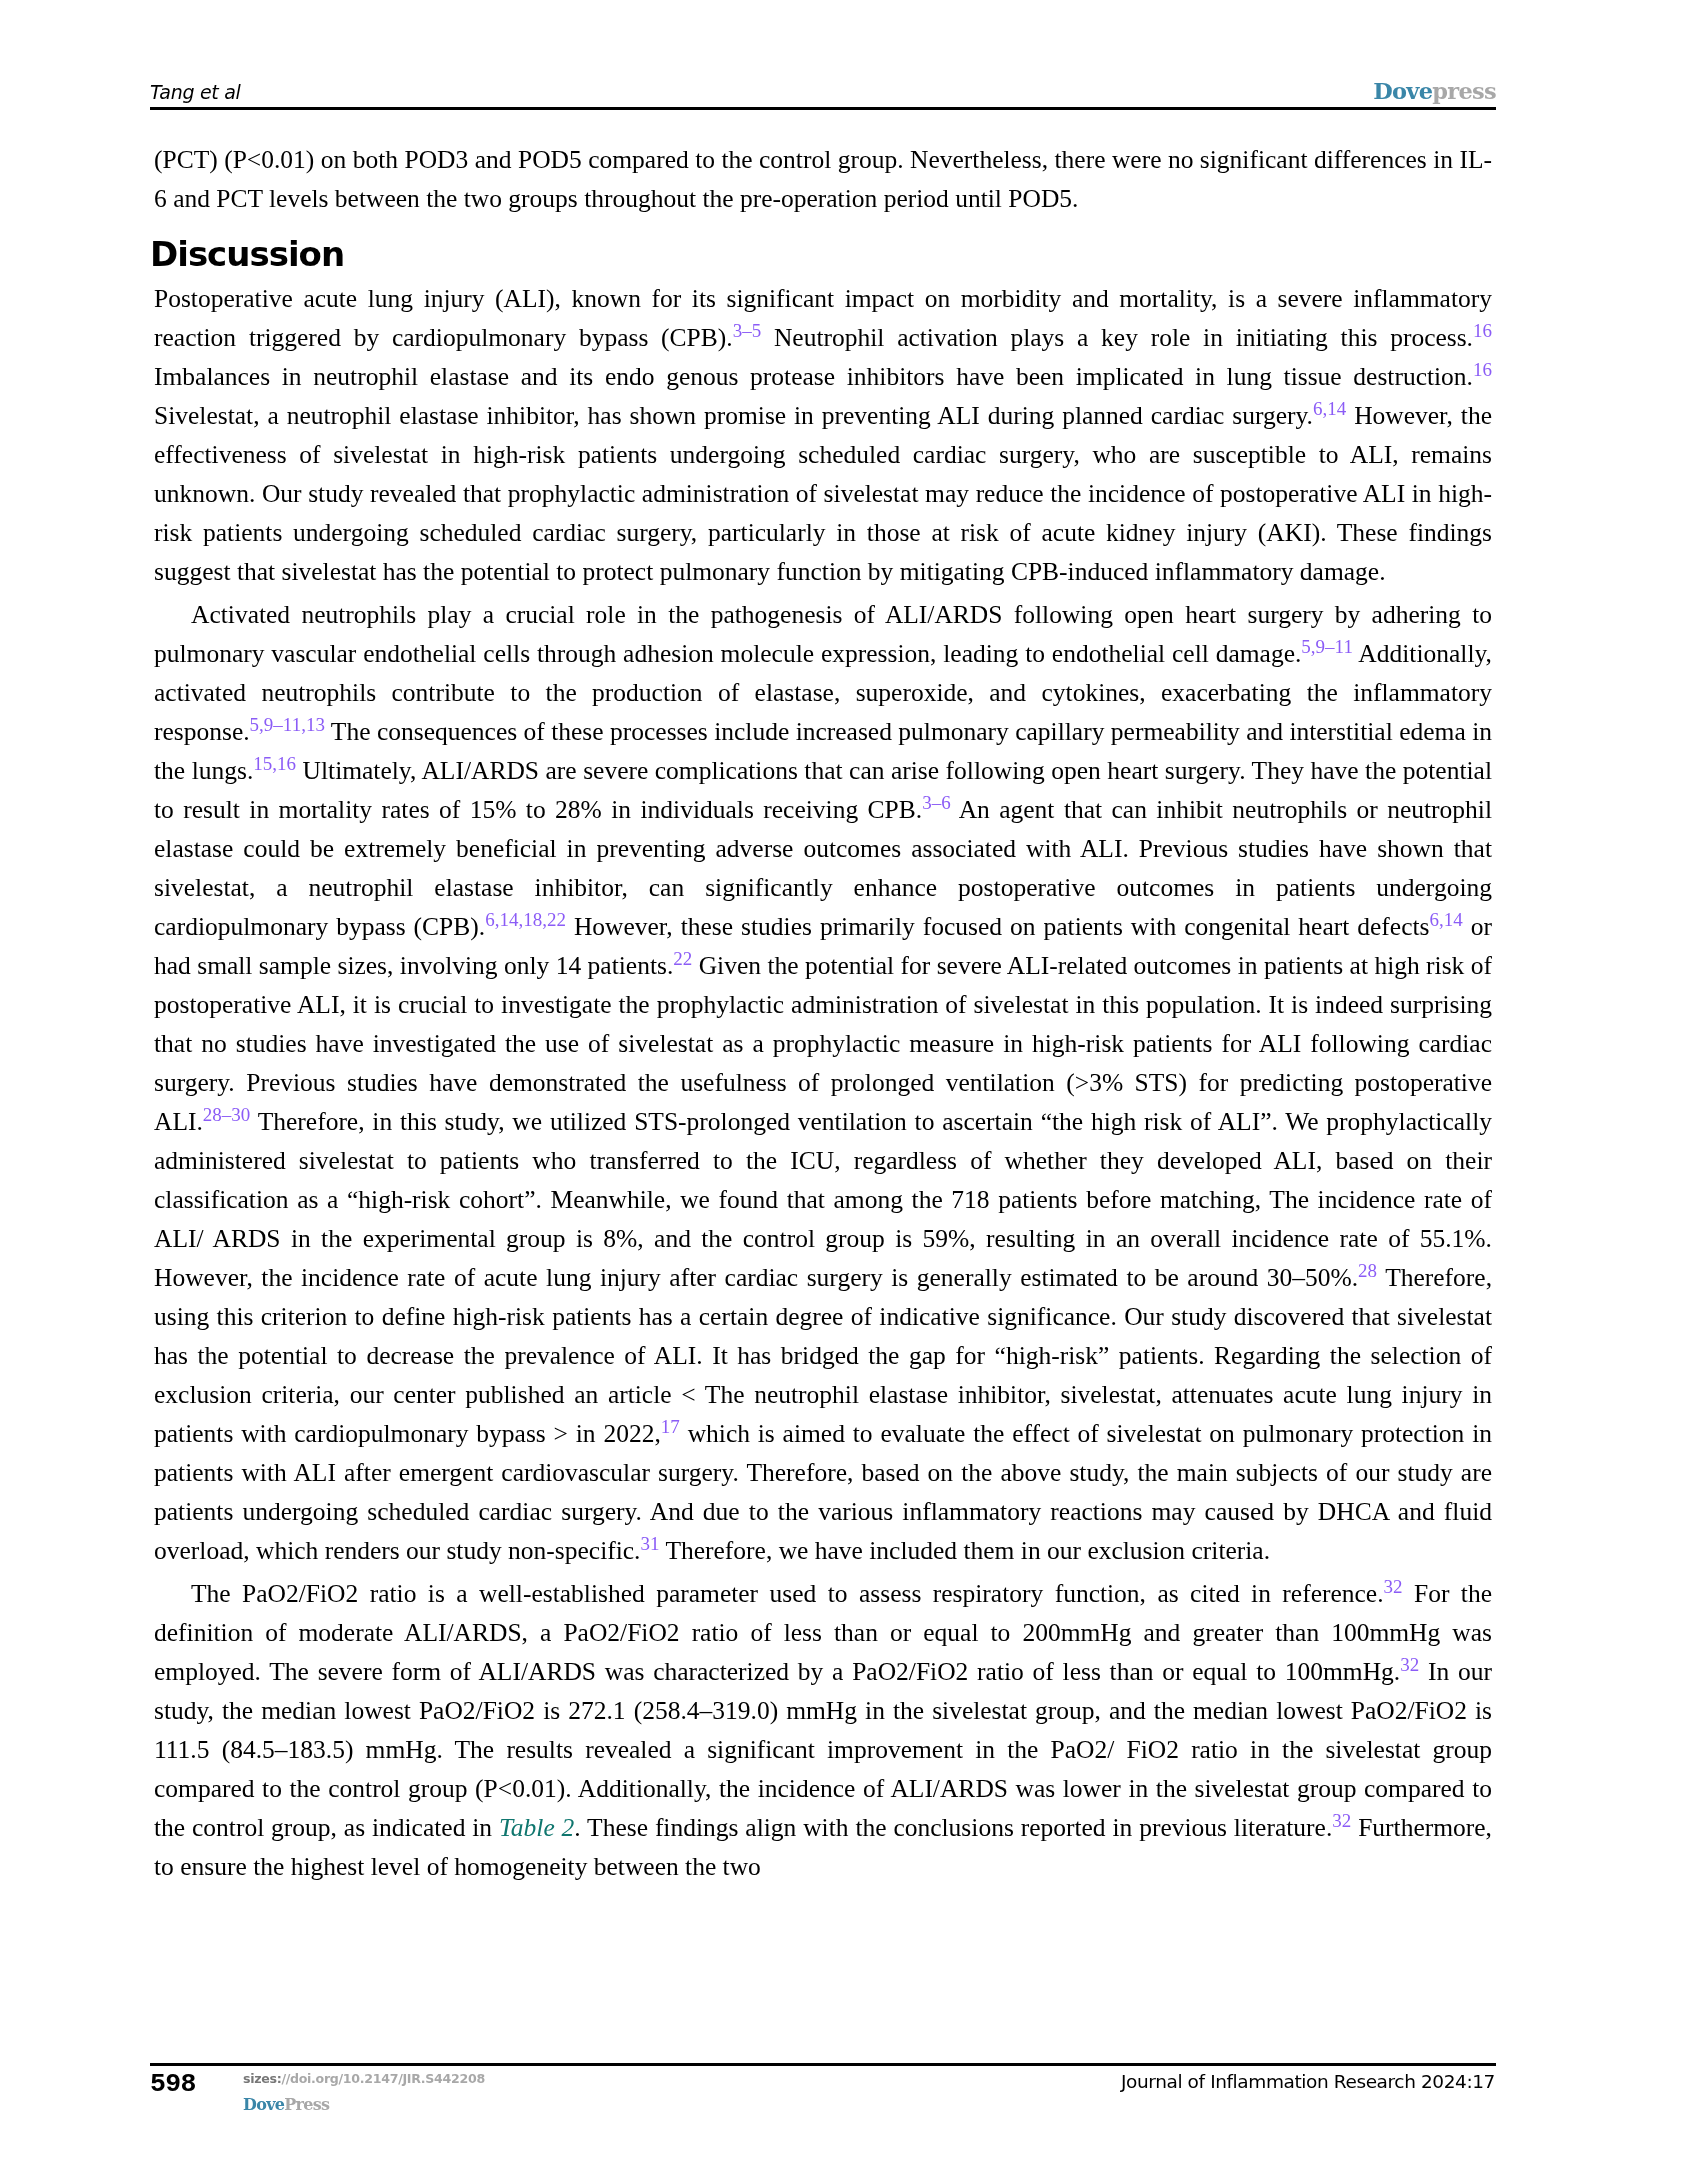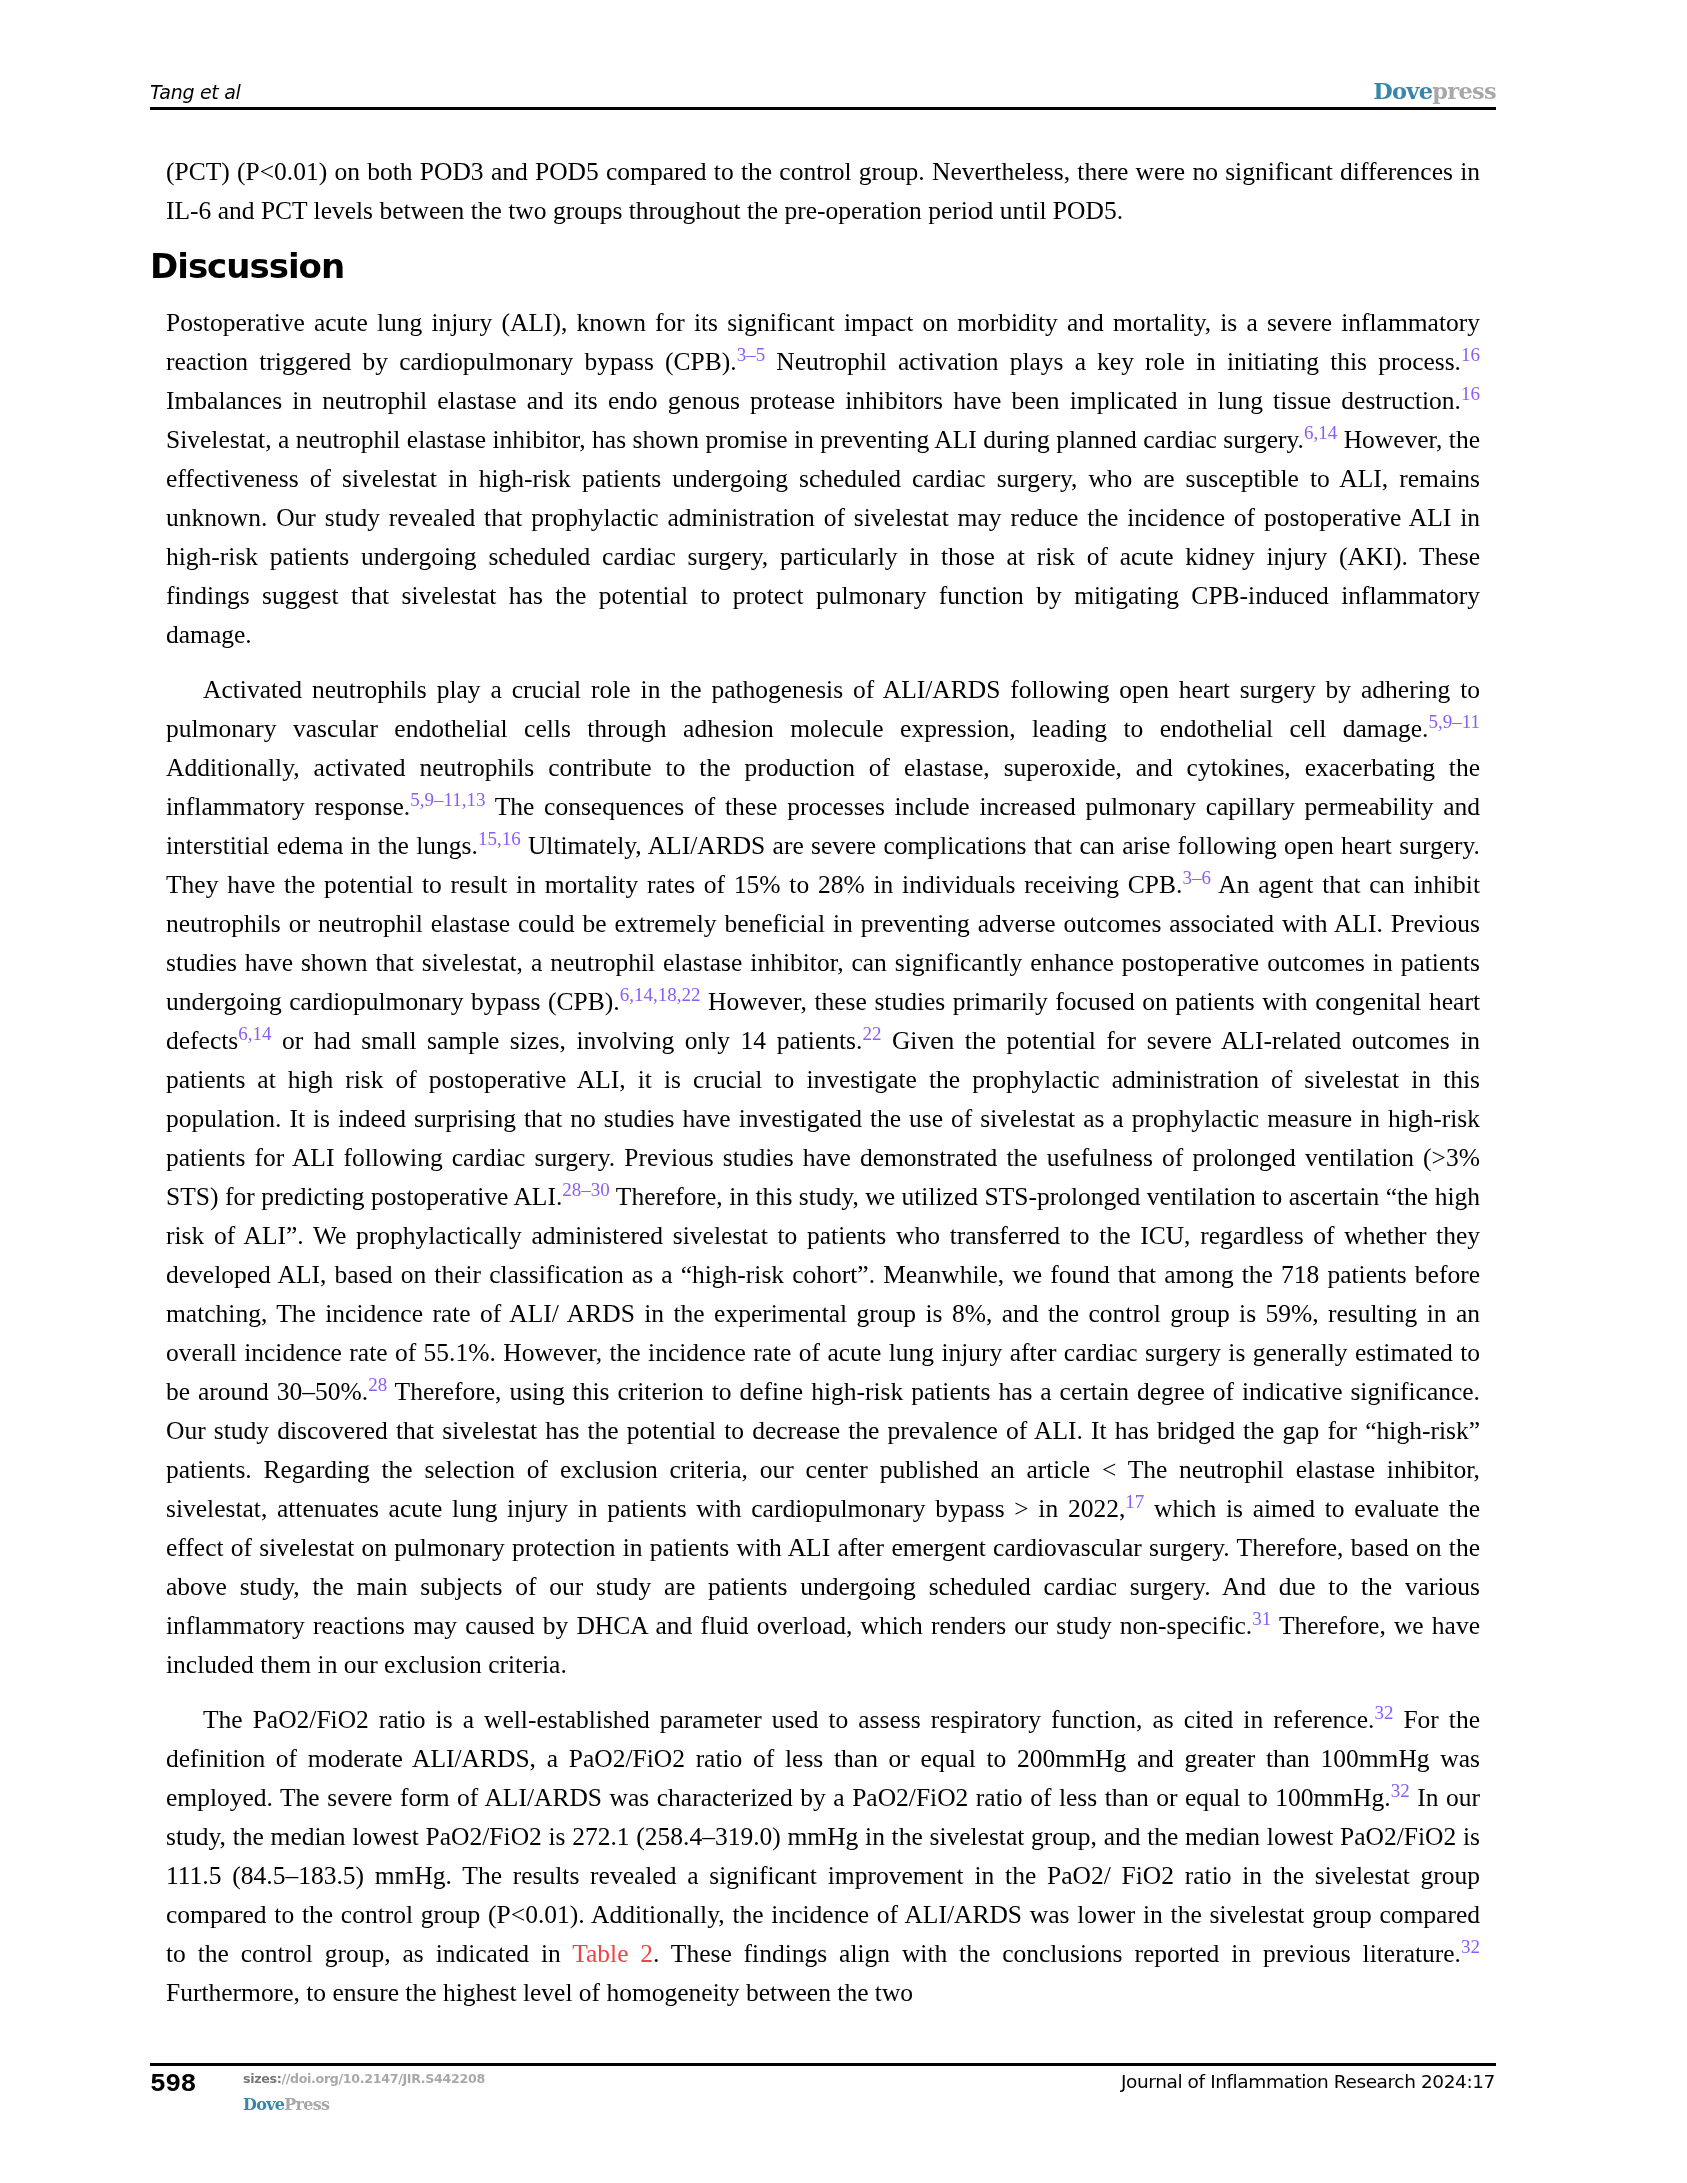--- a/index.html
+++ b/index.html
@@ -19,28 +19,28 @@
   }
   .brand .dove { color: #3a86a8; }
   .brand .press { color: #a8a8a8; }
   .head-rule { position: absolute; left: 150px; top: 107px; width: 1346px; height: 2.6px; background: #000; }
 
   .body-text {
     position: absolute; left: 150px; top: 136px; width: 1346px;
     font-family: "Liberation Serif", serif; font-size: 25.5px; line-height: 39px;
     text-align: justify; hyphens: none;
   }
-  .body-text p { margin: 16px; }
+  .body-text p { margin: 4px; }
   .body-text p.indent { text-indent: 37px; }
   .section-heading {
     font-family: "DejaVu Sans", sans-serif; font-weight: bold; font-size: 34px;
     letter-spacing: -1px; margin: 16px 0 0 0; line-height: 41px; height: 41px;
   }
   sup.cite { color: #8b5cf6; font-size: 19px; line-height: 0; vertical-align: 9.3px; }
-  .link { color: #ef4444; }
+  .link { color: #0f766e; font-style: italic; }
 
   .foot-rule { position: absolute; left: 150px; top: 2063px; width: 1346px; height: 2.6px; background: #000; }
   .page-num {
     position: absolute; left: 150px; top: 2069px;
     font-family: Liberation Mono, monospace; font-weight: bold; font-size: 26.5px; letter-spacing: -0.7px;
   }
   .doi {
     position: absolute; left: 243px; top: 2071px;
     font-family: "DejaVu Sans", sans-serif; font-weight: bold; font-size: 12.6px; color: #a8a8a8; letter-spacing: -0.3px;
   }

